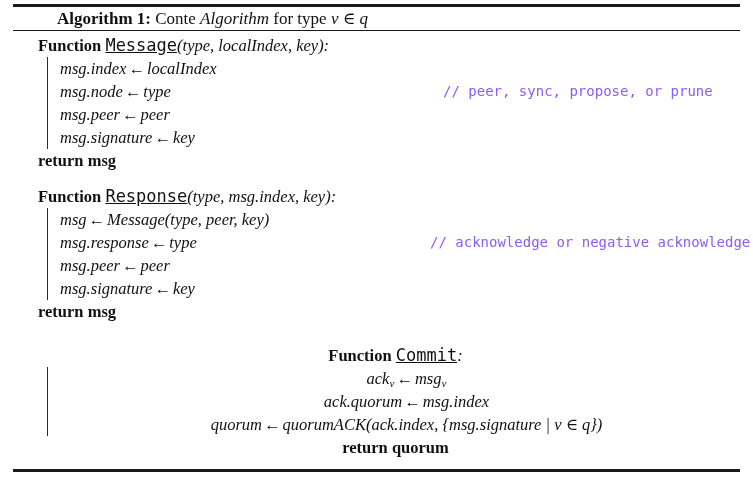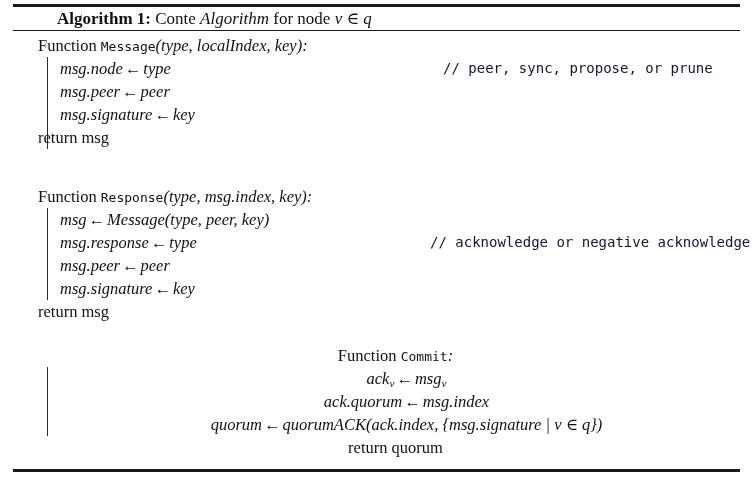--- a/index.html
+++ b/index.html
@@ -71,74 +71,78 @@
 
   
   .guide {
     position: absolute;
     width: 1.3px;
     background: #2b2b2b;
     left: 47px;
   }
 
   .kw {
-    font-weight: normal;
+    font-weight: bold;
     font-style: normal;
     font-family: "Liberation Serif", "DejaVu Serif", serif;
   }
   .fname {
     font-family: "DejaVu Sans Mono", "Liberation Mono", monospace;
-    font-size: 13px;
+    font-size: 17px;
     font-style: normal;
+    text-decoration: underline;
   }
   .code {
     font-style: italic;
     font-family: "Liberation Serif", "DejaVu Serif", serif;
   }
   .arrow { font-style: normal; padding: 0 2px; }
   sub {
     font-size: 0.68em;
     font-style: italic;
     vertical-align: -0.28em;
   }
 
   .comment {
     position: absolute;
     top: 0;
     font-family: "DejaVu Sans Mono", "Liberation Mono", monospace;
     font-size: 14px;
     line-height: 23px;
     font-style: normal;
     white-space: nowrap;
-    color: #0f172a;
+    color: #8b5cf6;
   }
 </style>
 </head>
 <body>
 
 <div class="algorithm">
 
   <div class="rule rule-top"></div>
 
   <div class="caption">
-    <span class="alg-label">Algorithm 1:</span><span>&nbsp;</span><span>Conte</span><span>&nbsp;</span><span class="it">Algorithm</span><span>&nbsp;</span><span>for node</span><span>&nbsp;</span><span class="mathvar">v</span><span>&nbsp;</span><span>∈</span><span>&nbsp;</span><span class="mathvar">q</span>
+    <span class="alg-label">Algorithm 1:</span><span>&nbsp;</span><span>Conte</span><span>&nbsp;</span><span class="it">Algorithm</span><span>&nbsp;</span><span>for type</span><span>&nbsp;</span><span class="mathvar">v</span><span>&nbsp;</span><span>∈</span><span>&nbsp;</span><span class="mathvar">q</span>
   </div>
 
   <div class="rule rule-title"></div>
 
   <div class="body">
 
     <div class="block" style="top:0px;">
 
       <div class="line lvl0">
         <span class="kw">Function</span><span>&nbsp;</span><span class="fname">Message</span><span class="code">(type, localIndex, key):</span>
       </div>
 
       <div class="guide" style="top:23px; height:92px;"></div>
 
+      <div class="line lvl1">
+        <span class="code">msg.index</span><span class="arrow">←</span><span class="code">localIndex</span>
+      </div>
 
       <div class="line lvl1">
         <span class="code">msg.node</span><span class="arrow">←</span><span class="code">type</span>
         <span class="comment" style="left:443px;">// peer, sync, propose, or prune</span>
       </div>
 
       <div class="line lvl1">
         <span class="code">msg.peer</span><span class="arrow">←</span><span class="code">peer</span>
       </div>
 

